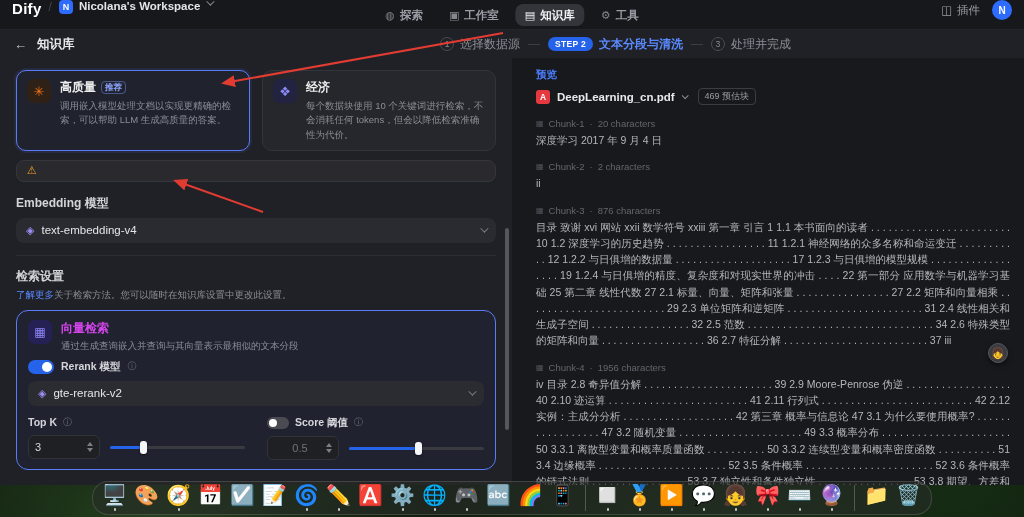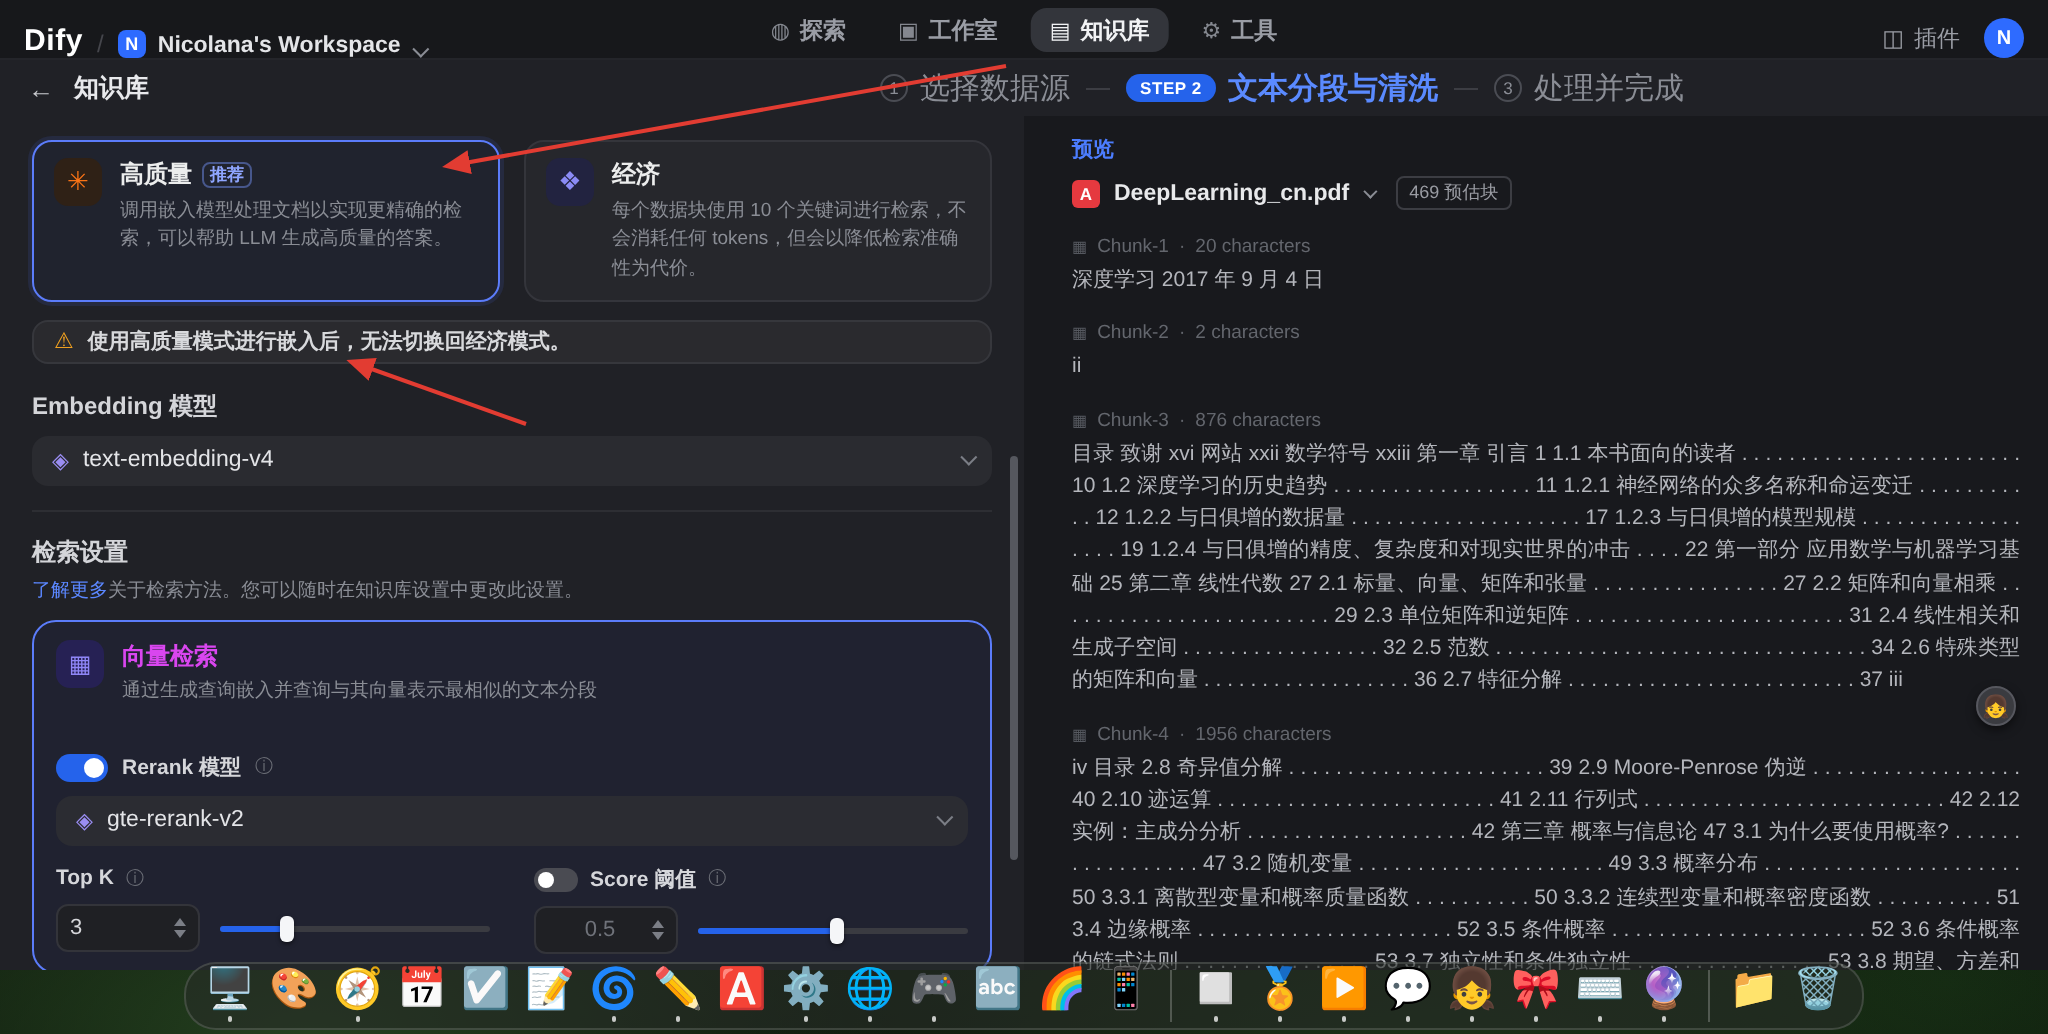--- a/index.html
+++ b/index.html
@@ -19,21 +19,21 @@
       radial-gradient(300px 160px at 95% 95%, #142a12 0%, transparent 75%),
       linear-gradient(180deg,#10140f 0%, #13200f 80%, #0d170c 100%);
   }
   
   .window {
     position:absolute; left:0; top:0; width:1024px; height:485px;
     background:#202126; overflow:hidden;
   }
   
   .topbar {
-    height:30px; background:#17181b; display:flex; align-items:flex-end;
+    height:30px; background:#17181b; display:flex; align-items:flex-start;
     padding:0 12px; position:relative; border-bottom:1px solid #24252a;
   }
   .brand { font-size:15px; font-weight:800; letter-spacing:.3px; color:#fff; }
   .crumb-slash { color:#45464c; margin:0 7px; font-size:12px; }
   .ws-avatar {
     width:14px; height:14px; border-radius:4px; background:#2e6bff; color:#fff;
     font-size:9px; font-weight:700; display:flex; align-items:center; justify-content:center;
     margin-right:6px;
   }
   .ws-name { font-size:11.5px; font-weight:700; color:#e4e5e8; }
@@ -55,21 +55,21 @@
   
   .subbar { height:28px; display:flex; align-items:center; padding:0 14px; position:relative; }
   .back-arrow { font-size:13px; color:#c7c9cd; margin-right:10px; cursor:pointer; }
   .subbar-title { font-size:12.5px; font-weight:700; color:#e8e9ec; }
   .steps { position:absolute; left:440px; top:0; height:28px; display:flex; align-items:center; gap:8px; }
   .step { display:flex; align-items:center; gap:6px; }
   .step-num {
     width:14px; height:14px; border:1px solid #4a4c53; border-radius:50%;
     font-size:8.5px; color:#8a8d95; display:flex; align-items:center; justify-content:center;
   }
-  .step-label { font-size:15px; color:#8a8d95; }
+  .step-label { font-size:12px; color:#8a8d95; }
   .step.active .step-label { color:#5a8aff; font-weight:700; }
   .step-pill {
     background:#2563eb; color:#fff; font-size:8.5px; font-weight:800;
     padding:2px 7px; border-radius:9px; letter-spacing:.3px;
   }
   .step-dash { width:12px; height:1px; background:#3c3d43; }
   
   .left-panel { position:absolute; left:0; top:58px; width:512px; bottom:0; padding:12px 16px 0 16px; }
   .sec-label { font-size:12px; font-weight:700; color:#d4d5d9; margin-bottom:7px; }
   .cards-row { display:flex; gap:12px; }
@@ -114,21 +114,21 @@
   }
   .ret-card.selected { border:1.5px solid #5b7cfa; background:#202230; }
   .ret-head { display:flex; gap:9px; }
   .ret-icon {
     width:24px; height:24px; border-radius:7px; background:#262154; color:#8f86f7;
     display:flex; align-items:center; justify-content:center; font-size:12px; flex:none;
   }
   .ret-title-row { display:flex; align-items:center; gap:5px; }
   .ret-title { font-size:12px; font-weight:700; color:#d946ef; }
   .ret-desc { font-size:9.5px; color:#8a8d95; margin-top:2px; line-height:1.45; }
-  .toggle-row { display:flex; align-items:center; gap:7px; margin-top:24px; }
+  .toggle-row { display:flex; align-items:center; gap:7px; margin-top:7px; }
   .toggle { width:26px; height:14px; border-radius:7px; position:relative; cursor:pointer; }
   .toggle.on { background:#2563eb; }
   .toggle.on::after { content:""; position:absolute; right:2px; top:2px; width:10px; height:10px; border-radius:50%; background:#fff; }
   .toggle.off { background:#4a4b52; }
   .toggle.off::after { content:""; position:absolute; left:2px; top:2px; width:10px; height:10px; border-radius:50%; background:#fff; }
   .toggle.sm { width:22px; height:12px; }
   .toggle.sm::after { width:8px; height:8px; }
   .tog-label { font-size:10.5px; font-weight:700; color:#d5d6da; }
   .info-i { font-size:9px; color:#6b6e76; }
   .inner-dd { margin-top:7px; background:#2b2c32; }
@@ -275,21 +275,20 @@
           <div class="opt-title-row">
             <span class="opt-title">经济</span>
           </div>
           <div class="opt-desc">每个数据块使用 10 个关键词进行检索，不会消耗任何 tokens，但会以降低检索准确性为代价。</div>
         </div>
       </div>
     </div>
 
     <div class="warn-bar">
       <span class="warn-icon">⚠</span>
-      <span class="warn-text">使用高质量模式进行嵌入后，无法切换回经济模式。</span>
     </div>
 
     <div class="field-label">Embedding 模型</div>
     <div class="dropdown">
       <span class="dd-icon">◈</span>
       <span class="dd-value">text-embedding-v4</span>
       <span class="dd-chev"></span>
     </div>
 
     <div class="divider"></div>

